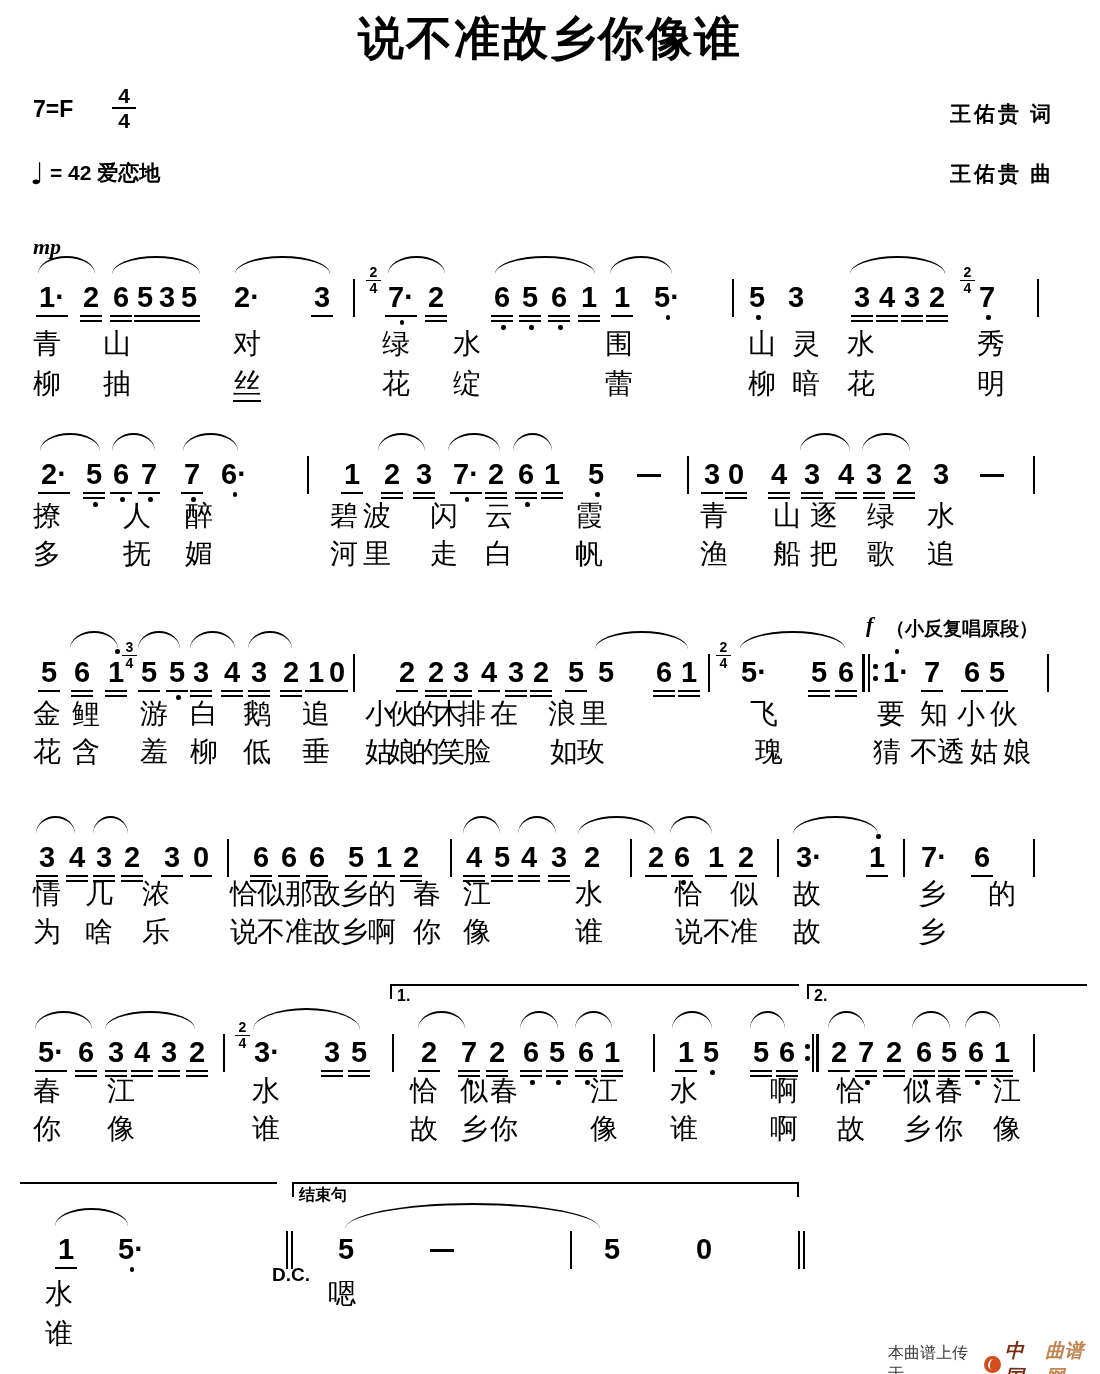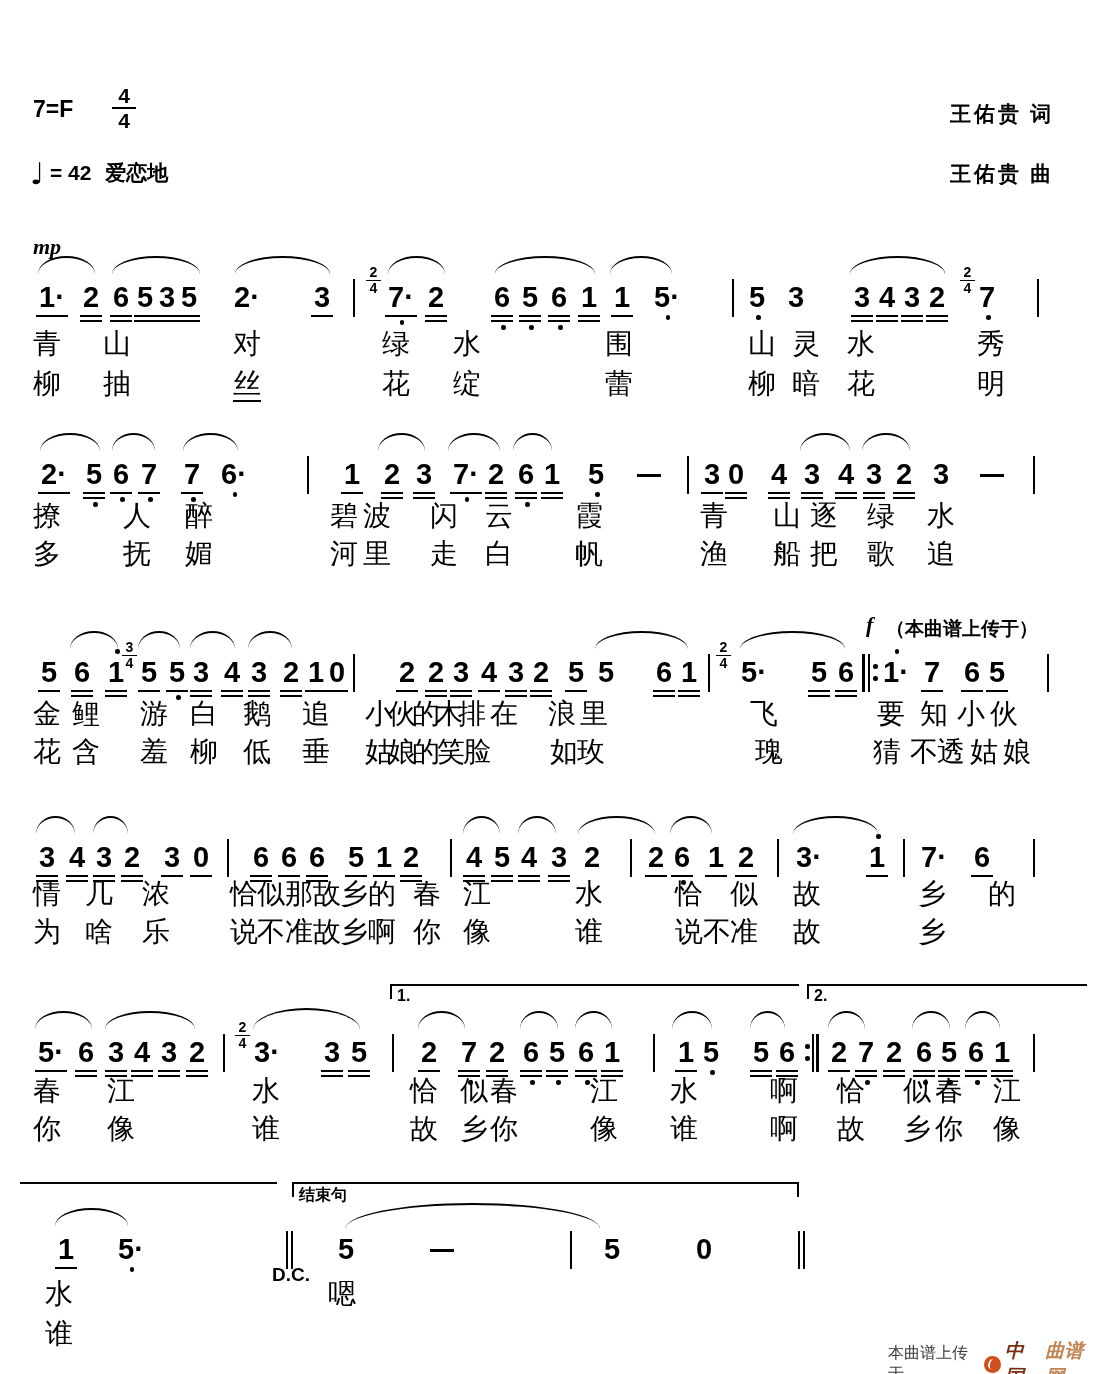--- a/index.html
+++ b/index.html
@@ -43,30 +43,31 @@
   .logo{display:inline-block;width:17px;height:17px;border-radius:50%;position:relative;}
   .logo::after{content:'';position:absolute;left:4px;top:3px;width:8px;height:11px;
                border-left:2.5px solid #fff;border-radius:50%;transform:rotate(12deg);}
   .sitecn{font-family:"Liberation Serif",serif;font-weight:bold;font-style:italic;font-size:19px;}
   .siterest{font-family:"Liberation Serif",serif;font-weight:bold;font-style:italic;font-size:19px;}
 </style>
 </head>
 <body>
 
 <div id="sheet">
+  <div class="title">说不准故乡你像谁</div>
 
   <div class="hdr key">7=F</div>
   <div class="hdr metersig">
     <div>4</div>
     <div class="bot">4</div>
   </div>
   <div class="hdr temporow">
     <span class="notehead">♩</span>
     <span>= 42</span>
-    <span style="margin-left:8px">爱恋地</span>
+    <span style="margin-left:0">爱恋地</span>
   </div>
   <div class="hdr credit words">王佑贵 词</div>
   <div class="hdr credit music">王佑贵 曲</div>
 
   <div id="score">
       <div class="mark dyn" style="left: 33px; top: 234px; position: absolute;">mp</div>
       <div class="slur" style="left: 38px; top: 256px; position: absolute; width: 57px; height: 16px;"></div>
       <div class="slur" style="left: 112px; top: 256px; position: absolute; width: 88px; height: 16px;"></div>
       <div class="slur" style="left: 235px; top: 256px; position: absolute; width: 95px; height: 16px;"></div>
       <div class="slur" style="left: 388px; top: 256px; position: absolute; width: 57px; height: 16px;"></div>
@@ -182,21 +183,21 @@
       <div class="lyr" style="left: 363px; top: 540px; position: absolute;">里</div>
       <div class="lyr" style="left: 430px; top: 540px; position: absolute;">走</div>
       <div class="lyr" style="left: 485px; top: 540px; position: absolute;">白</div>
       <div class="lyr" style="left: 575px; top: 540px; position: absolute;">帆</div>
       <div class="lyr" style="left: 700px; top: 540px; position: absolute;">渔</div>
       <div class="lyr" style="left: 773px; top: 540px; position: absolute;">船</div>
       <div class="lyr" style="left: 810px; top: 540px; position: absolute;">把</div>
       <div class="lyr" style="left: 867px; top: 540px; position: absolute;">歌</div>
       <div class="lyr" style="left: 927px; top: 540px; position: absolute;">追</div>
       <div class="mark dyn" style="left: 866px; top: 612px; position: absolute;">f</div>
-      <div class="mark ann" style="left: 886px; top: 616px; position: absolute;">（本曲谱上传于）</div>
+      <div class="mark ann" style="left: 886px; top: 616px; position: absolute;">（小反复唱原段）</div>
       <div class="slur" style="left: 70px; top: 631px; position: absolute; width: 48px; height: 16px;"></div>
       <div class="slur" style="left: 138px; top: 631px; position: absolute; width: 42px; height: 16px;"></div>
       <div class="slur" style="left: 190px; top: 631px; position: absolute; width: 45px; height: 16px;"></div>
       <div class="slur" style="left: 248px; top: 631px; position: absolute; width: 44px; height: 16px;"></div>
       <div class="slur" style="left: 595px; top: 631px; position: absolute; width: 93px; height: 16px;"></div>
       <div class="slur" style="left: 740px; top: 631px; position: absolute; width: 105px; height: 16px;"></div>
       <div class="note u1" style="left: 40px; top: 658px; position: absolute;"><span class="txt">5</span></div>
       <div class="note u2" style="left: 73px; top: 658px; position: absolute;"><span class="txt">6</span></div>
       <div class="note u2" style="left: 107px; top: 658px; position: absolute;"><span class="txt">1</span><span class="odot" style="top: -9px;"></span></div>
       <div class="mt" style="left: 122px; top: 640px; position: absolute;">

